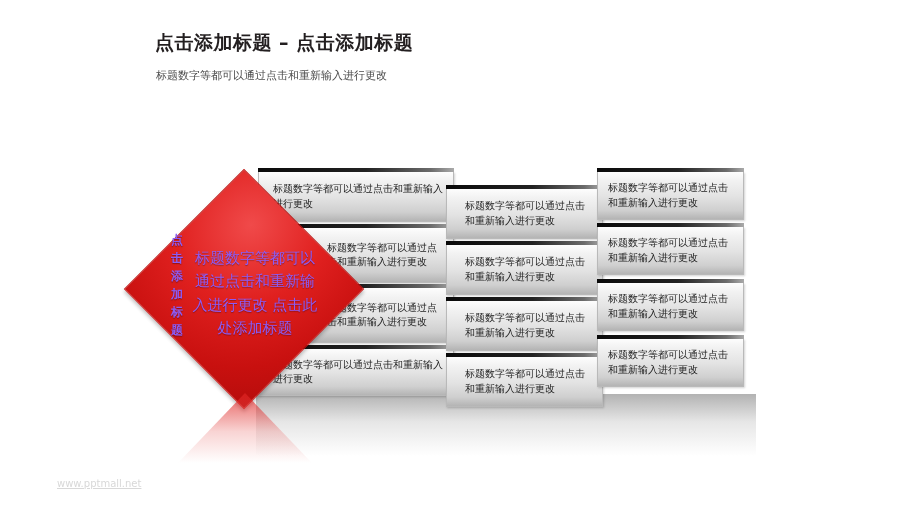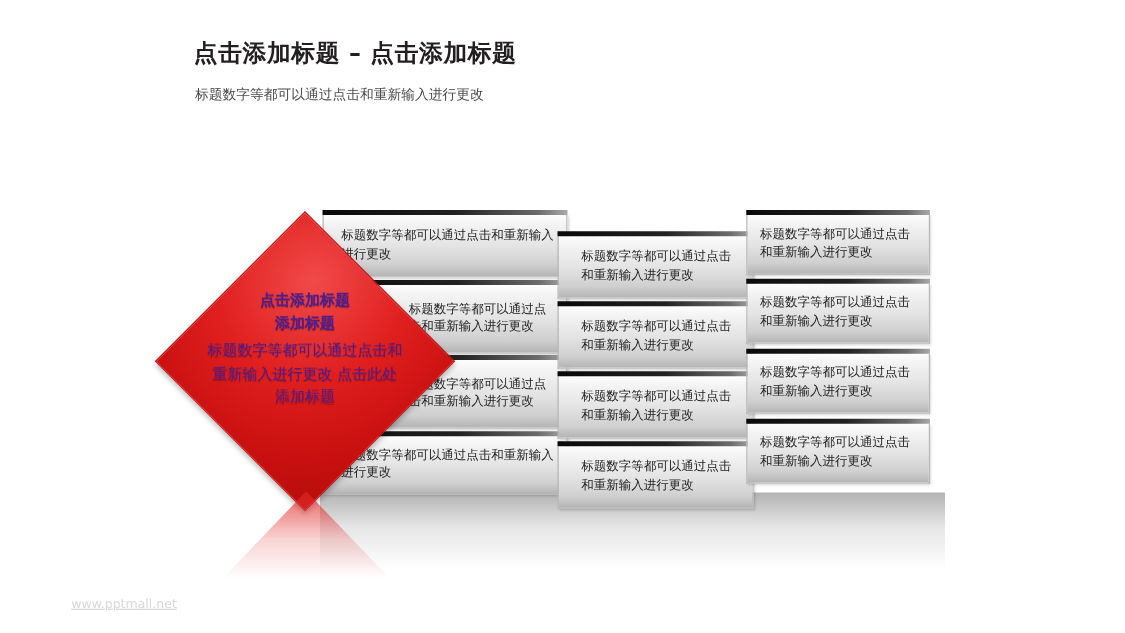--- a/index.html
+++ b/index.html
@@ -67,30 +67,30 @@
     position: absolute;
     left: 159px; top: 204px; width: 170px; height: 170px;
     transform: rotate(45deg);
     background: radial-gradient(ellipse at 26% 20%, #f04a4a 0%, #e0201f 42%, #c8100f 78%, #b60d0c 100%);
     border: 1px solid #c01210;
     box-shadow: 2px 2px 4px rgba(0,0,0,.25);
   }
   #diamond-text {
     position: absolute;
     left: 166px; top: 231px; width: 156px; height: 120px;
-    text-align: center; color: #4c1d95;
-    display: flex; flex-direction: column; justify-content: flex-start;
+    text-align: center; color: #8b5cf6;
+    display: flex; flex-direction: row; justify-content: flex-start;
     pointer-events: none;
   }
   #diamond-text .dt-head {
     font-size: 12px; font-weight: bold; line-height: 1.5;
     text-shadow: 0 1px 1px rgba(0,0,0,.35);
   }
   #diamond-text .dt-body {
-    margin-top: 4px; font-size: 12px; line-height: 1.55;
+    margin-top: 16px; font-size: 15px; line-height: 1.55;
     text-shadow: 0 1px 1px rgba(0,0,0,.3);
   }
 
   
   #refl-gray {
     position: absolute; left: 256px; top: 394px; width: 500px; height: 62px;
     background: linear-gradient(to bottom, rgba(165,165,165,.85) 0%,
                 rgba(200,200,200,.45) 45%, rgba(255,255,255,0) 100%);
   }
   #refl-diamond {
@@ -169,20 +169,19 @@
     </div>
 
     <div class="bar c3" style="left:597px; top:339px; width:147px; height:48px;">
       <div class="cap"></div>
       <div class="txt">标题数字等都可以通过点击和重新输入进行更改</div>
     </div>
 
     <div id="diamond"></div>
     <div id="diamond-text">
       <div class="dt-head">点击添加标题</div>
-      <div class="dt-head">添加标题</div>
       <div class="dt-body">标题数字等都可以通过点击和重新输入进行更改 点击此处添加标题</div>
     </div>
 
     <div id="refl-diamond"></div>
 
   </div>
 </div>
 
 </body></html>

